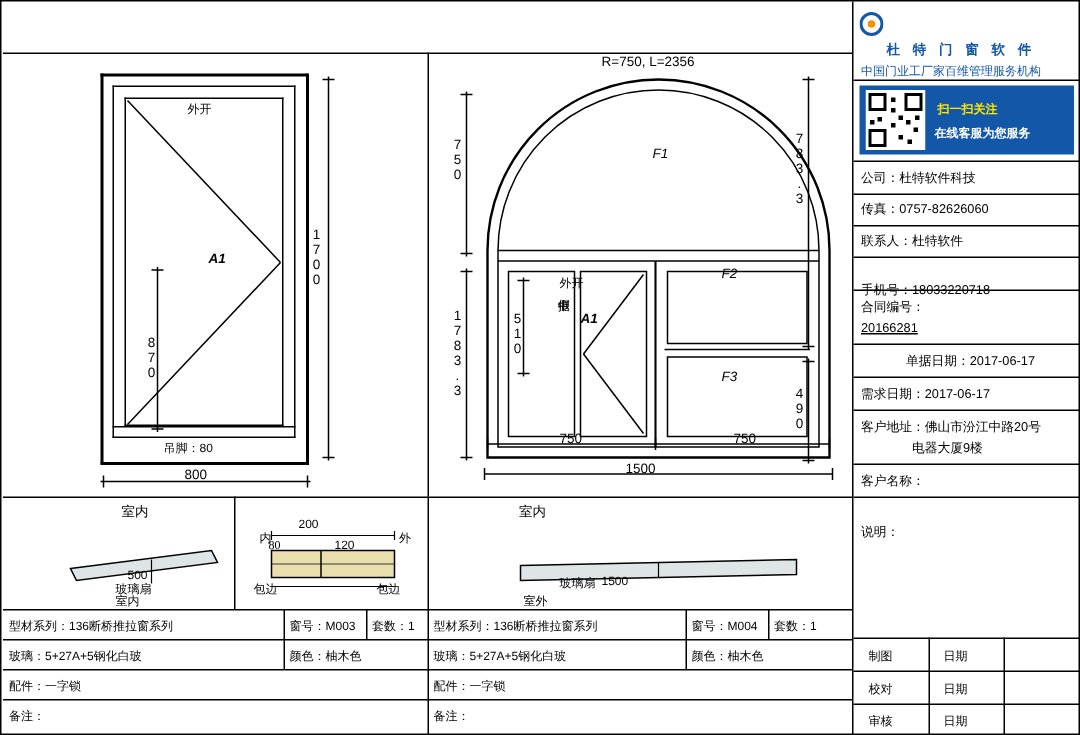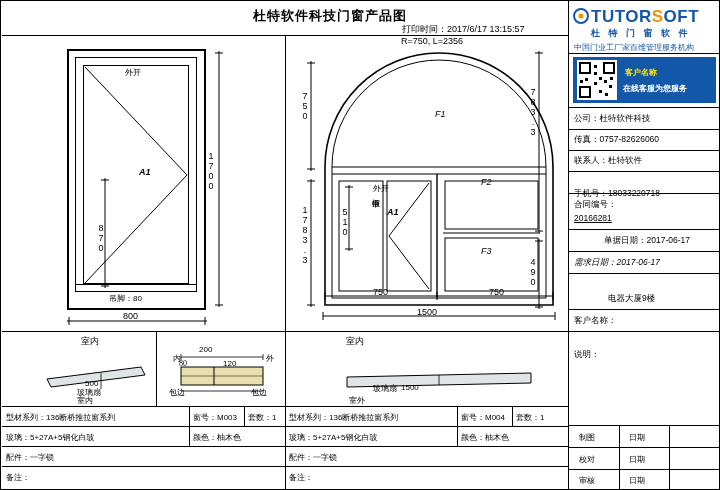--- a/index.html
+++ b/index.html
@@ -15,22 +15,20 @@
   .vert{writing-mode:vertical-rl;text-orientation:upright;}
   .infoline{font-size:8.5px;}
   
   .dl{position:absolute;background:#000;}
 </style>
 </head>
 <body>
 
 <div id="sheet">
 
-  <div class="txt title" style="left:252px;top:6px;">杜特软件科技门窗产品图</div>
-  <div class="txt sm" style="left:401px;top:22px;">打印时间：2017/6/17 13:15:57</div>
 
   <div class="ln h1" style="left:1px;top:34px;width:566px;"></div>
   <div class="ln v1" style="left:567px;top:0px;height:489px;"></div>
   <div class="ln h1" style="left:1px;top:330px;width:566px;"></div>
   <div class="ln v1" style="left:284px;top:34px;height:296px;"></div>
   <div class="ln h1" style="left:1px;top:405px;width:566px;"></div>
   <div class="ln v1" style="left:284px;top:405px;height:84px;"></div>
   <div class="ln h1" style="left:1px;top:425px;width:566px;"></div>
   <div class="ln h1" style="left:1px;top:445px;width:566px;"></div>
   <div class="ln h1" style="left:1px;top:465px;width:566px;"></div>
@@ -106,21 +104,21 @@
     <rect x="68" y="134" width="44" height="110" fill="none" stroke="#000" stroke-width="1"></rect>
 
     <line x1="124" y1="186" x2="221" y2="186" stroke="#000" stroke-width="1"></line>
     <rect x="126" y="134" width="93" height="48" fill="none" stroke="#000" stroke-width="1"></rect>
     <rect x="126" y="191" width="93" height="53" fill="none" stroke="#000" stroke-width="1"></rect>
 
     <line x1="110" y1="136" x2="70" y2="189" stroke="#000" stroke-width="1"></line>
     <line x1="110" y1="242" x2="70" y2="189" stroke="#000" stroke-width="1"></line>
   </svg>
 
-  <div class="txt sm" style="left:434px;top:108px;font-style:italic;">F1</div>
+  <div class="txt sm" style="left:434px;top:96px;font-style:italic;">F1</div>
   <div class="txt sm" style="left:480px;top:176px;font-style:italic;">F2</div>
   <div class="txt sm" style="left:480px;top:245px;font-style:italic;">F3</div>
   <div class="txt xs" style="left:372px;top:182px;">外开</div>
   <div class="txt xs vert" style="left:368px;top:192px;">假中挺</div>
   <div class="txt sm" style="left:386px;top:206px;font-weight:bold;font-style:italic;">A1</div>
 
   <svg style="position:absolute;left:300px;top:56px;" width="20" height="120">
     <line x1="10" y1="4" x2="10" y2="114" stroke="#000" stroke-width="1"></line>
     <line x1="6" y1="6" x2="14" y2="6" stroke="#000" stroke-width="1"></line>
     <line x1="6" y1="112" x2="14" y2="112" stroke="#000" stroke-width="1"></line>
@@ -217,23 +215,20 @@
   <div class="txt xs" style="left:5px;top:471px;">备注：</div>
 
   <div class="txt xs" style="left:288px;top:411px;">型材系列：136断桥推拉窗系列</div>
   <div class="txt xs" style="left:460px;top:411px;">窗号：M004</div>
   <div class="txt xs" style="left:515px;top:411px;">套数：1</div>
   <div class="txt xs" style="left:288px;top:431px;">玻璃：5+27A+5钢化白玻</div>
   <div class="txt xs" style="left:460px;top:431px;">颜色：柚木色</div>
   <div class="txt xs" style="left:288px;top:451px;">配件：一字锁</div>
   <div class="txt xs" style="left:288px;top:471px;">备注：</div>
 
-  <div class="txt" style="left:590px;top:6px;font-size:17px;font-weight:bold;letter-spacing:0.5px;">
-    <span style="color:#1358a8;">TUTOR</span><span style="color:#f39200;">S</span><span style="color:#1358a8;">OFT</span>
-  </div>
   <svg style="position:absolute;left:572px;top:6px;" width="16" height="18">
     <circle cx="8" cy="9" r="7" fill="none" stroke="#1358a8" stroke-width="2"></circle>
     <circle cx="8" cy="9" r="2.5" fill="#f39200"></circle>
   </svg>
   <div class="txt sm" style="left:590px;top:26px;letter-spacing:3px;color:#1358a8;font-weight:bold;">杜 特 门 窗 软 件</div>
   <div class="txt xs" style="left:573px;top:41px;color:#1358a8;">中国门业工厂家百维管理服务机构</div>
   <div class="ln h1" style="left:568px;top:52px;width:151px;"></div>
 
   <div style="position:absolute;left:572px;top:56px;width:143px;height:46px;background:#1358a8;"></div>
   <svg style="position:absolute;left:576px;top:59px;" width="40" height="40">
@@ -246,40 +241,41 @@
     <rect x="22" y="17" width="3" height="3" fill="#000"></rect>
     <rect x="17" y="22" width="3" height="3" fill="#000"></rect>
     <rect x="27" y="20" width="3" height="3" fill="#000"></rect>
     <rect x="32" y="25" width="3" height="3" fill="#000"></rect>
     <rect x="22" y="30" width="3" height="3" fill="#000"></rect>
     <rect x="28" y="33" width="3" height="3" fill="#000"></rect>
     <rect x="33" y="17" width="3" height="3" fill="#000"></rect>
     <rect x="8" y="18" width="3" height="3" fill="#000"></rect>
     <rect x="3" y="20" width="3" height="3" fill="#000"></rect>
   </svg>
-  <div class="txt xs" style="left:624px;top:66px;color:#ffe600;font-weight:bold;">客户名称</div>
+  <div class="txt xs" style="left:624px;top:66px;color:#ffe600;font-weight:bold;">扫一扫关注</div>
   <div class="txt xs" style="left:622px;top:82px;color:#ffffff;font-weight:bold;">在线客服为您服务</div>
 
   <div class="ln h1" style="left:568px;top:106px;width:151px;"></div>
 
   <div class="txt infoline" style="left:573px;top:112px;"><span>公司：</span><span>杜特软件科技</span></div>
   <div class="ln h1" style="left:568px;top:128px;width:151px;"></div>
   <div class="txt infoline" style="left:573px;top:133px;"><span>传真：</span><span>0757-82626060</span></div>
   <div class="ln h1" style="left:568px;top:149px;width:151px;"></div>
   <div class="txt infoline" style="left:573px;top:154px;"><span>联系人：</span><span>杜特软件</span></div>
   <div class="ln h1" style="left:568px;top:170px;width:151px;"></div>
   <div class="txt infoline" style="left:573px;top:187px;"><span>手机号：</span><span>18033220718</span></div>
   <div class="ln h1" style="left:568px;top:192px;width:151px;"></div>
   <div class="txt infoline" style="left:573px;top:198px;"><span>合同编号：</span></div>
   <div class="txt infoline" style="left:573px;top:212px;text-decoration:underline;">20166281</div>
   <div class="ln h1" style="left:568px;top:228px;width:151px;"></div>
   <div class="txt infoline" style="left:573px;top:234px;margin-left:30px;"><span>单据日期：</span><span>2017-06-17</span></div>
   <div class="ln h1" style="left:568px;top:250px;width:151px;"></div>
-  <div class="txt infoline" style="left:573px;top:256px;font-style:italic;"><span>需求日期：</span><span>2017-06-17</span></div>
+  <div class="txt infoline" style="left:573px;top:256px;"><span>需求日期：</span><span>2017-06-17</span></div>
   <div class="ln h1" style="left:568px;top:272px;width:151px;"></div>
+  <div class="txt infoline" style="left:573px;top:278px;"><span>客户地址：</span><span>佛山市汾江中路20号</span></div>
   <div class="txt infoline" style="left:573px;top:292px;padding-left:34px;">电器大厦9楼</div>
   <div class="ln h1" style="left:568px;top:308px;width:151px;"></div>
   <div class="txt infoline" style="left:573px;top:314px;"><span>客户名称：</span></div>
   <div class="ln h1" style="left:568px;top:330px;width:151px;"></div>
 
   <div class="txt infoline" style="left:573px;top:348px;">说明：</div>
   <div class="ln h1" style="left:568px;top:424px;width:151px;"></div>
 
   <div class="ln v1" style="left:618px;top:424px;height:65px;"></div>
   <div class="ln v1" style="left:668px;top:424px;height:65px;"></div>

